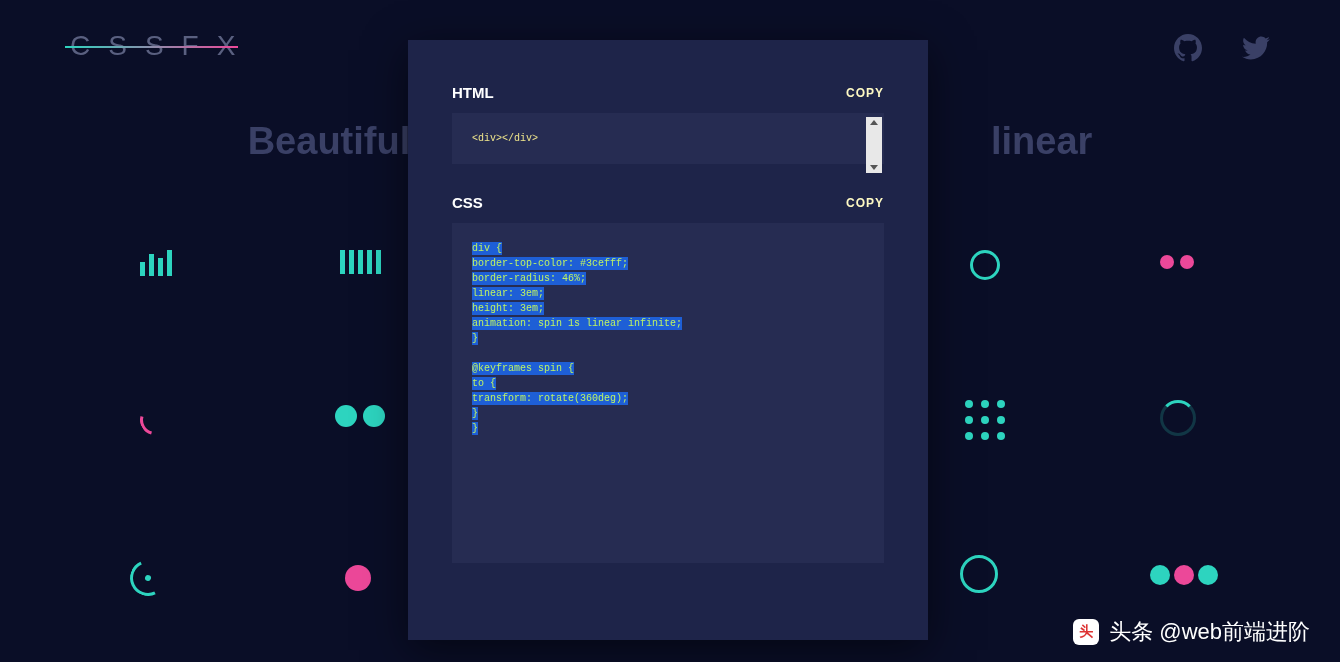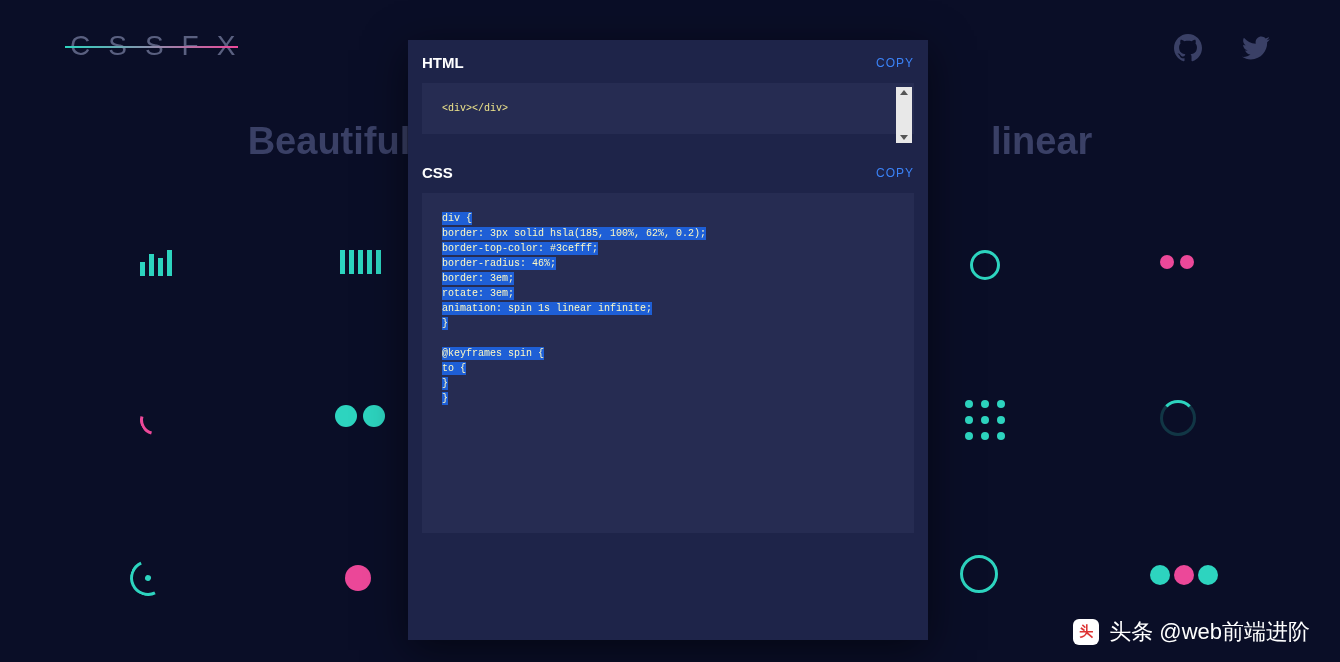--- a/index.html
+++ b/index.html
@@ -92,38 +92,38 @@
 .fx-dots4 span:nth-child(3){background:#2dd4bf}
 
 
 .modal {
   position: absolute;
   left: 408px;
   top: 40px;
   width: 520px;
   height: 600px;
   background: #1e2449;
-  padding: 14px;
+  padding: 44px;
   box-shadow: 0 10px 40px rgba(0,0,0,0.5);
 }
 .section-header {
   display: flex;
   justify-content: space-between;
   align-items: center;
   margin-bottom: 12px;
 }
 .section-title {
   color: #fff;
   font-size: 15px;
   font-weight: 700;
 }
 .copy-btn {
-  color: #3b82f6;
+  color: #fef9c3;
   font-size: 12px;
-  font-weight: 400;
+  font-weight: 700;
   letter-spacing: 1px;
   cursor: pointer;
 }
 .code-block {
   background: #262c52;
   padding: 18px 20px;
   font-family: 'Courier New', monospace;
   font-size: 10px;
   line-height: 1.5;
   color: #f0e68c;
@@ -144,21 +144,21 @@
   align-items: center;
 }
 .scrollbar::before, .scrollbar::after {
   content: '';
   width: 0; height: 0;
   border-left: 4px solid transparent;
   border-right: 4px solid transparent;
 }
 .scrollbar::before { border-bottom: 5px solid #555; margin-top:3px; }
 .scrollbar::after { border-top: 5px solid #555; margin-bottom:3px; }
-.hl { background: #1e5fd6; color: #fef9c3; padding: 1px 0; }
+.hl { background: #1e5fd6; color: #bef264; padding: 1px 0; }
 .watermark {
   position: absolute;
   right: 30px;
   bottom: 15px;
   display: flex;
   align-items: center;
   gap: 10px;
   color: #fff;
   font-size: 22px;
 }
@@ -253,30 +253,30 @@
   <div class="code-block">
     <span>&lt;div&gt;&lt;/div&gt;</span>
     <div class="scrollbar"></div>
   </div>
   <div class="section-header">
     <div class="section-title">CSS</div>
     <div class="copy-btn">COPY</div>
   </div>
   <div class="code-block css" id="css-code">
       <div><span class="hl">div {</span></div>
-      <div><span class="hl">  border: 3px solid hsla(185, 100%, 62%, 0.2);</span></div>
       <div><span class="hl">  border-top-color: #3cefff;</span></div>
       <div><span class="hl">  border-radius: 46%;</span></div>
-      <div><span class="hl">  border: 3em;</span></div>
-      <div><span class="hl">  rotate: 3em;</span></div>
+      <div><span class="hl">  linear: 3em;</span></div>
+      <div><span class="hl">  height: 3em;</span></div>
       <div><span class="hl">  animation: spin 1s linear infinite;</span></div>
       <div><span class="hl">}</span></div>
       <div>&nbsp;</div>
       <div><span class="hl">@keyframes spin {</span></div>
       <div><span class="hl">  to {</span></div>
+      <div><span class="hl">    transform: rotate(360deg);</span></div>
       <div><span class="hl">  }</span></div>
       <div><span class="hl">}</span></div>
     </div>
 </div>
 
 <div class="watermark">
   <div class="wm-icon">头</div>
   <span>头条 @web前端进阶</span>
 </div>
 

